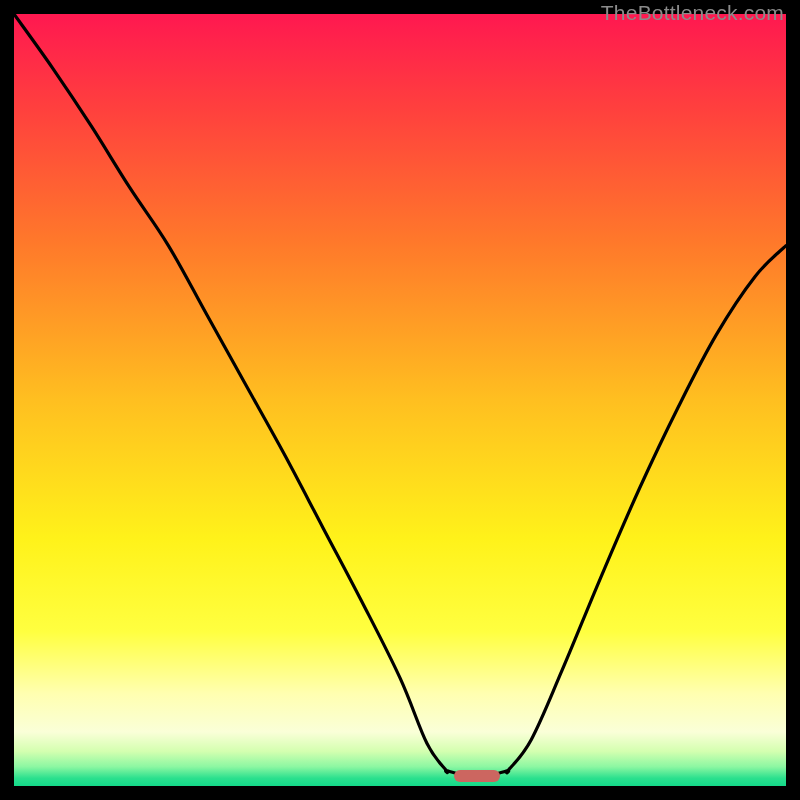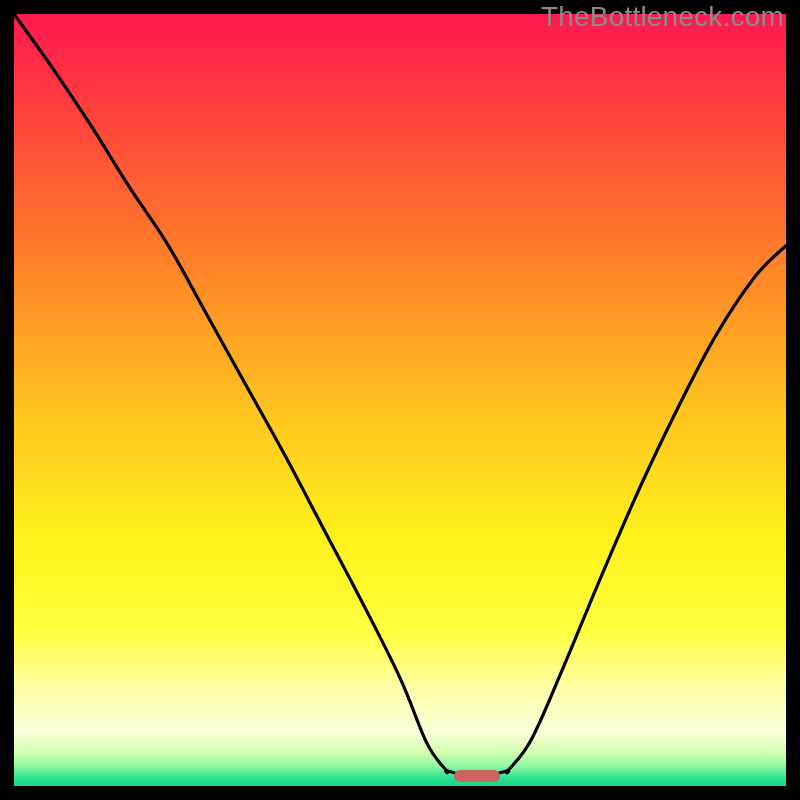--- a/index.html
+++ b/index.html
@@ -23,21 +23,21 @@
     left: 0;
     top: 0;
     width: 772px;
     height: 772px;
   }
   .watermark {
     position: absolute;
     top: 1px;
     right: 16px;
     font-family: Arial, Helvetica, sans-serif;
-    font-size: 28px;
+    font-size: 21px;
     color: #8b8b8b;
     letter-spacing: 0.2px;
   }
   .marker {
     position: absolute;
     border-radius: 999px;
     background: #cc6660;
   }
 </style>
 </head>

